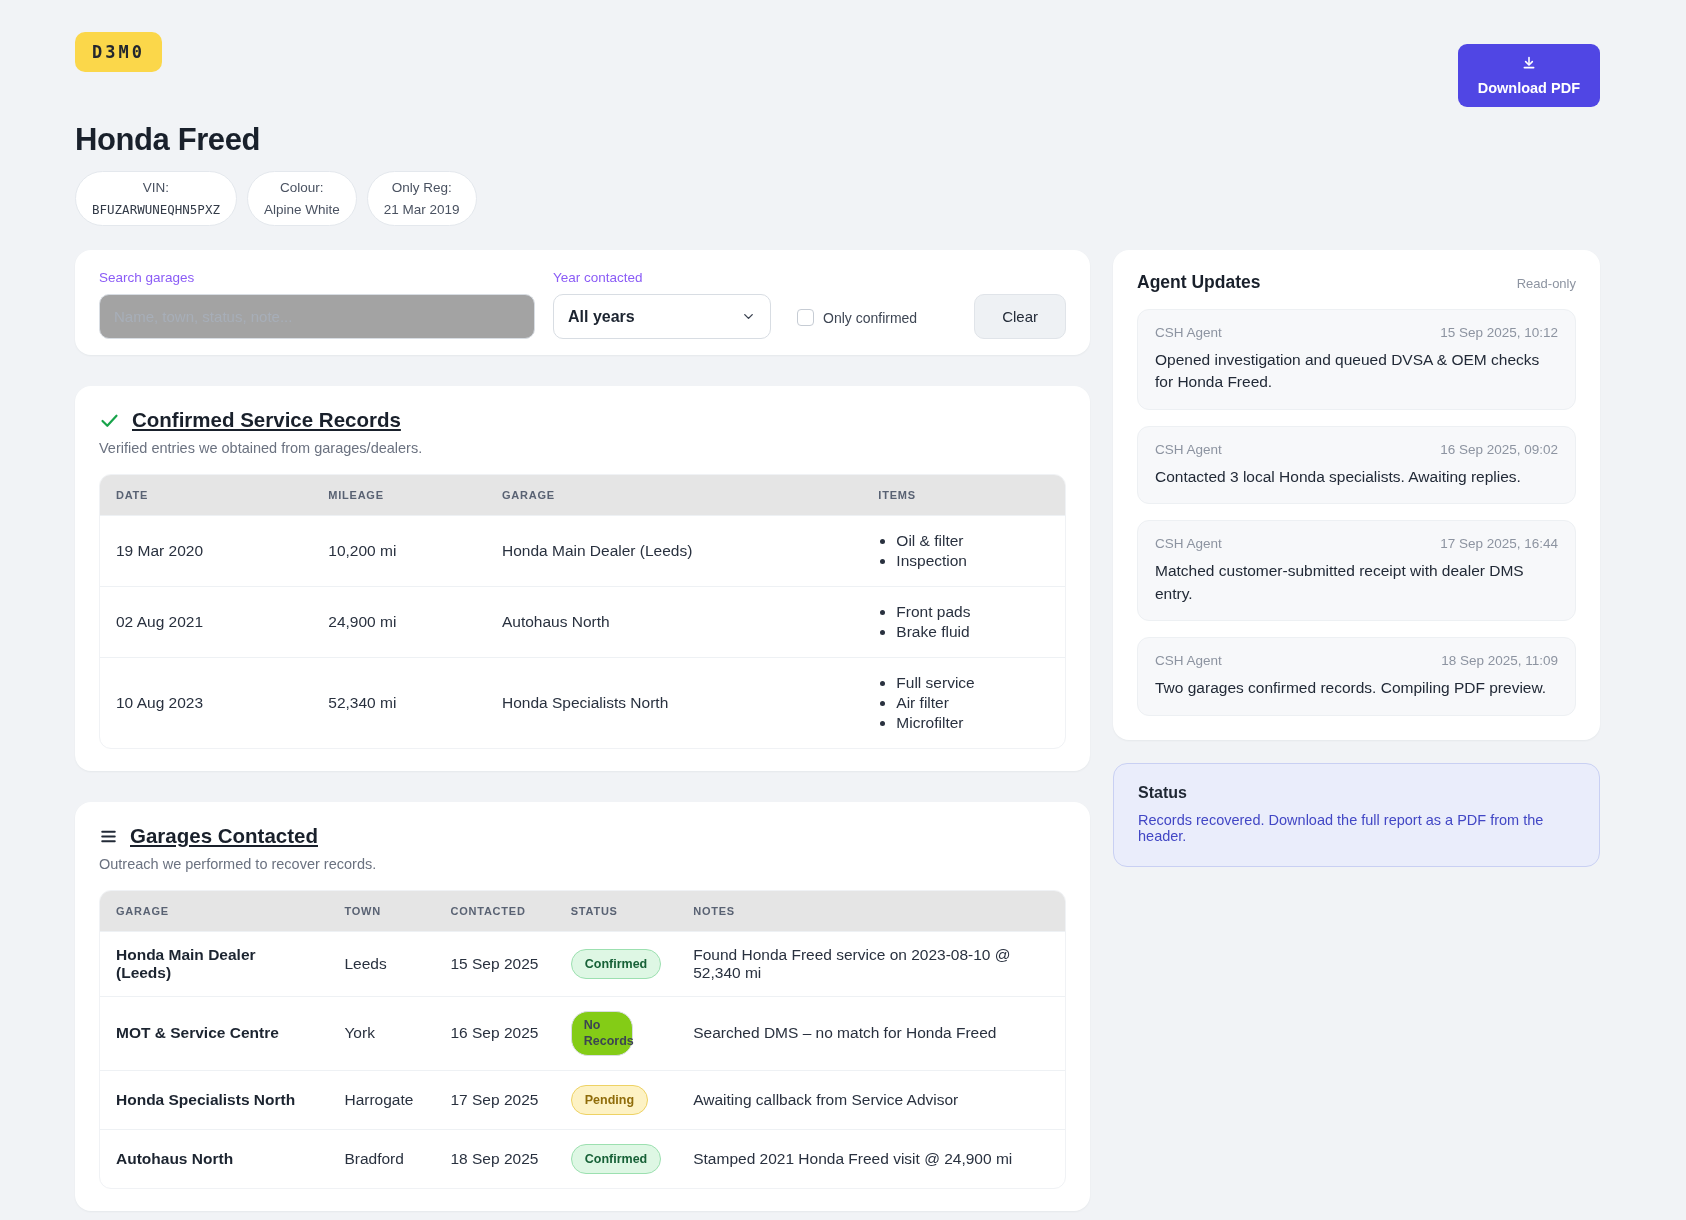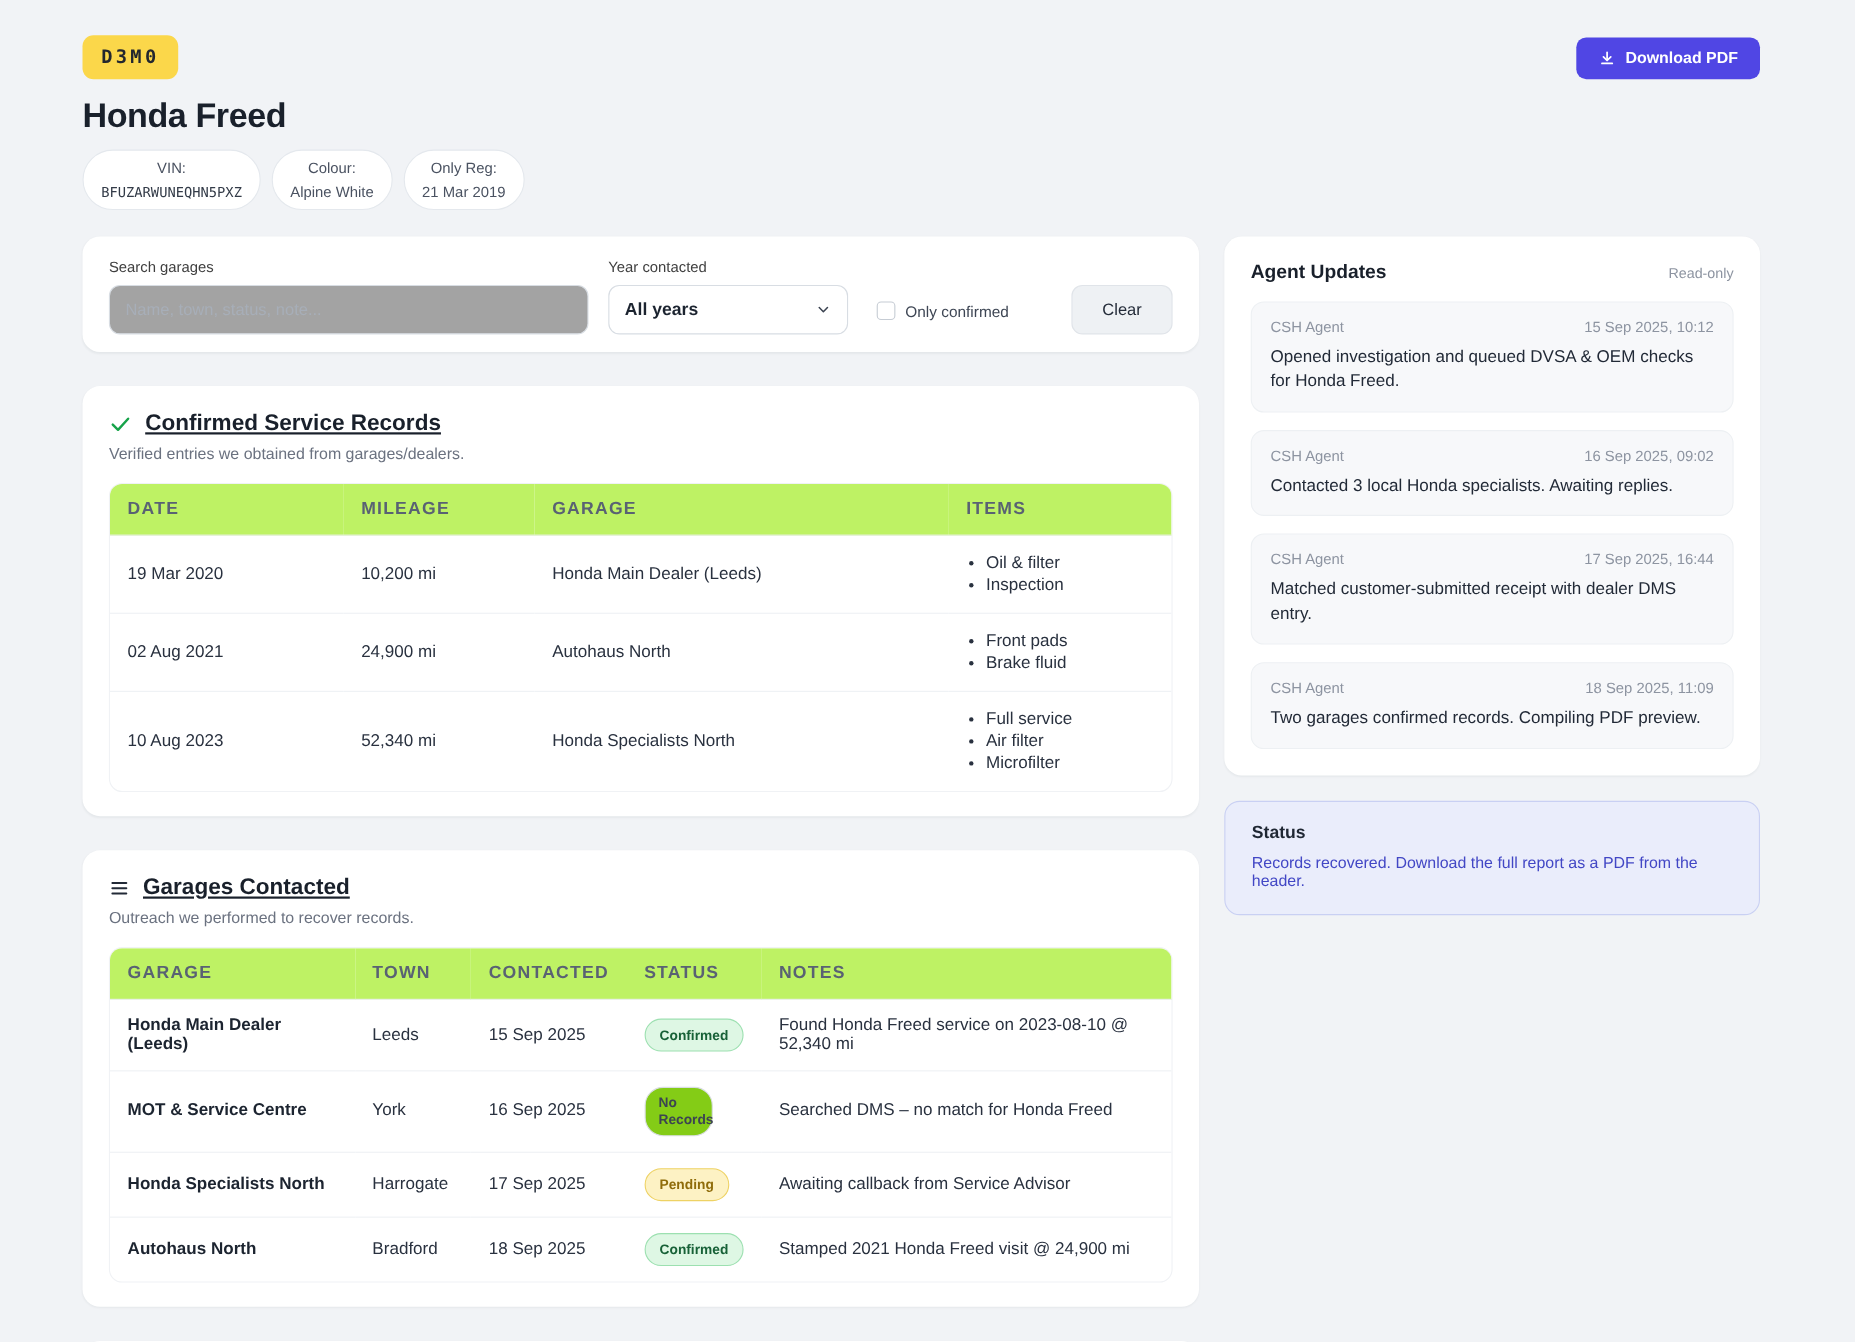--- a/index.html
+++ b/index.html
@@ -17,42 +17,42 @@
     display: inline-block; background: #fbd74a; color: #23272e;
     font-family: "DejaVu Sans Mono", monospace; font-weight: 700;
     font-size: 17px; letter-spacing: 3px;
     padding: 10px 17px; border-radius: 10px;
   }
   .btn-primary {
     display: flex; align-items: center; gap: 9px;
     background: #5046e4; color: #fff; border: none; cursor: pointer;
     font-family: "Liberation Sans", sans-serif;
     font-size: 14.5px; font-weight: 600;
-    padding: 11px 20px; border-radius: 9px; margin-top: 2px;
+    padding: 11px 20px; border-radius: 9px; margin-top: 12px; flex-direction: column;
   }
   .page-title { font-size: 31px; font-weight: 700; color: #19202b; letter-spacing: -0.4px; margin-top: 15px; }
   .chips { display: flex; gap: 10px; margin-top: 13px; }
   .chip {
     display: flex; align-items: center; gap: 7px;
     background: #fff; border: 1px solid #e4e8ed; border-radius: 999px;
     padding: 8px 16px; font-size: 13.5px; color: #4a5261; flex-direction: column;
   }
   .chip .mono { font-family: "DejaVu Sans Mono", monospace; font-size: 12.5px; color: #333b48; }
 
   
   .layout { display: grid; grid-template-columns: 1015px 487px; column-gap: 23px; align-items: start; margin-top: 24px; }
   .card {
     background: #fff; border-radius: 16px;
     box-shadow: 0 1px 2px rgba(23,30,45,.05);
     padding: 22px 24px; margin-bottom: 31px;
   }
 
   
   .filters-card { display: flex; align-items: flex-end; gap: 18px; padding: 20px 24px 16px; }
-  .field-label { display: block; font-size: 13.5px; color: #404040; margin-bottom: 9px; }
+  .field-label { display: block; font-size: 13.5px; color: #8b5cf6; margin-bottom: 9px; }
   .text-input {
     width: 436px; height: 45px; border: 1px solid #d8dde3; border-radius: 10px;
     padding: 0 14px; font-size: 15px; color: #1c2430; background: #a3a3a3; outline: none;
     font-family: "Liberation Sans", sans-serif;
   }
   .text-input::placeholder { color: #a7aeb8; }
   .select-box {
     width: 218px; height: 45px; border: 1px solid #d8dde3; border-radius: 10px;
     padding: 0 14px; display: flex; align-items: center; justify-content: space-between;
     font-size: 16px; font-weight: 600; color: #1c2430; background: #fff; cursor: pointer;
@@ -72,21 +72,21 @@
   }
 
   
   .section-head { display: flex; align-items: center; gap: 12px; }
   .section-title { font-size: 20.5px; font-weight: 700; color: #19202b; text-decoration: underline; }
   .section-sub { font-size: 14.5px; color: #6b7280; margin: 8px 0 18px; }
 
   .tbl-wrap { border: 1px solid #f0f2f5; border-radius: 12px; overflow: hidden; }
   table { width: 100%; border-collapse: collapse; font-size: 15.5px; }
   thead th {
-    background: #bef264; text-align: left; font-size: 16px; font-weight: 600;
+    background: #e5e5e5; text-align: left; font-size: 11px; font-weight: 600;
     letter-spacing: .07em; color: #59637300; color: #596273;
     padding: 14px 16px;
   }
   tbody td { padding: 14px 16px; border-top: 1px solid #eef1f4; color: #29313f; vertical-align: middle; }
   .items-list { list-style: disc; padding-left: 18px; }
   .items-list li { margin: 2px 0; color: #29313f; }
   td.garage-name { font-weight: 600; color: #1c2430; }
 
   .badge {
     display: inline-block; padding: 6px 13px; border-radius: 999px;

